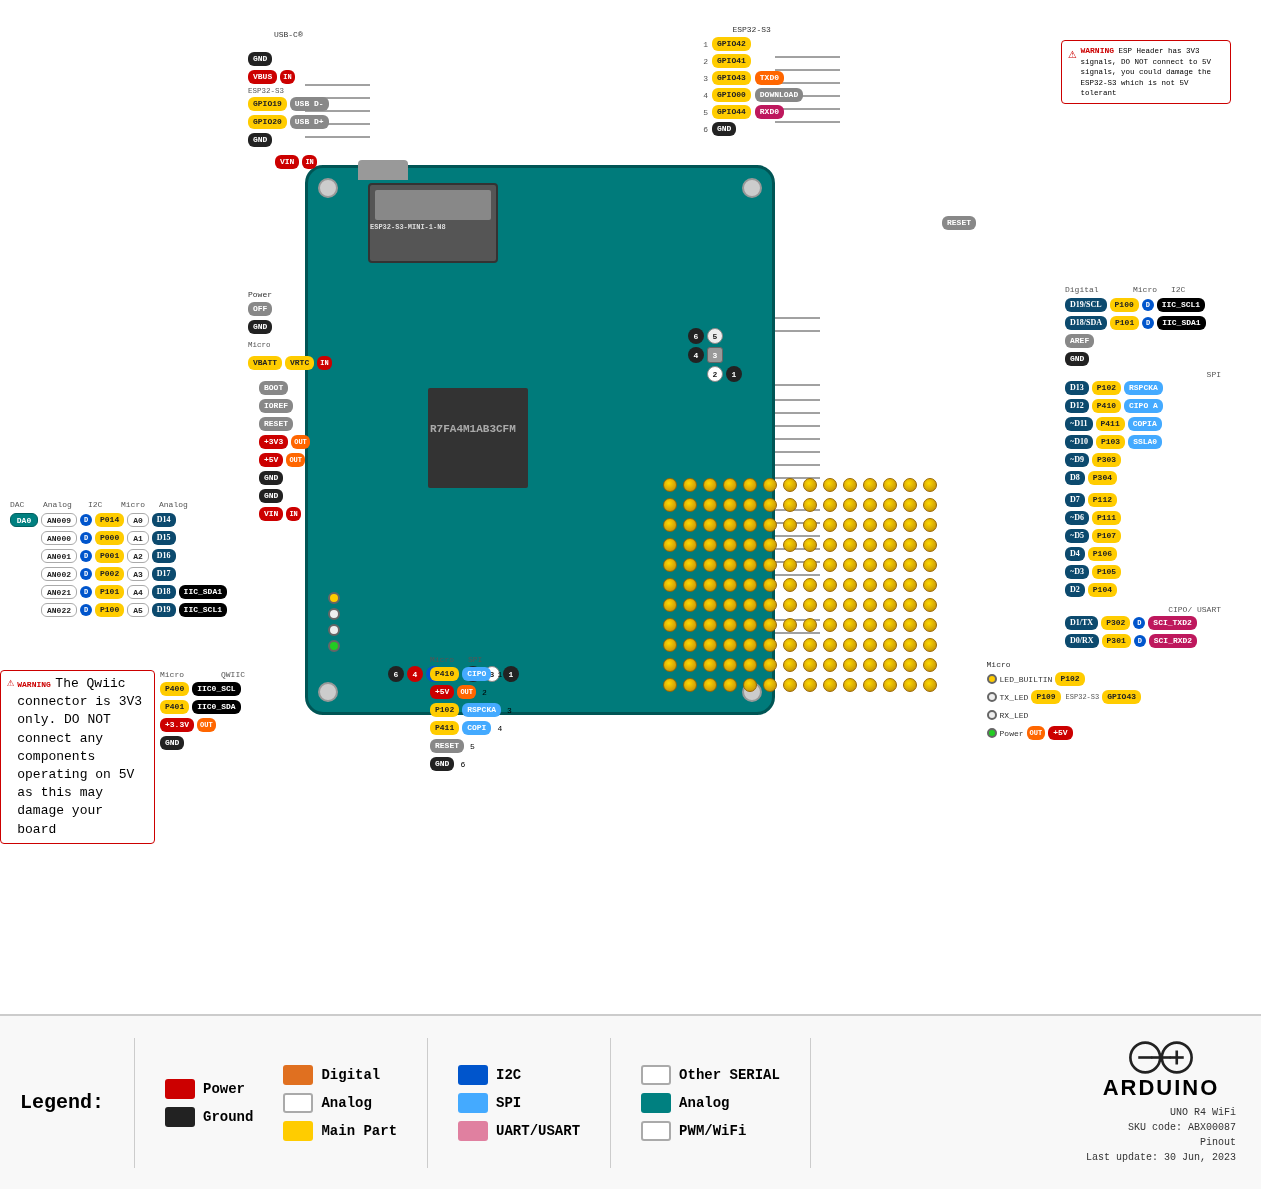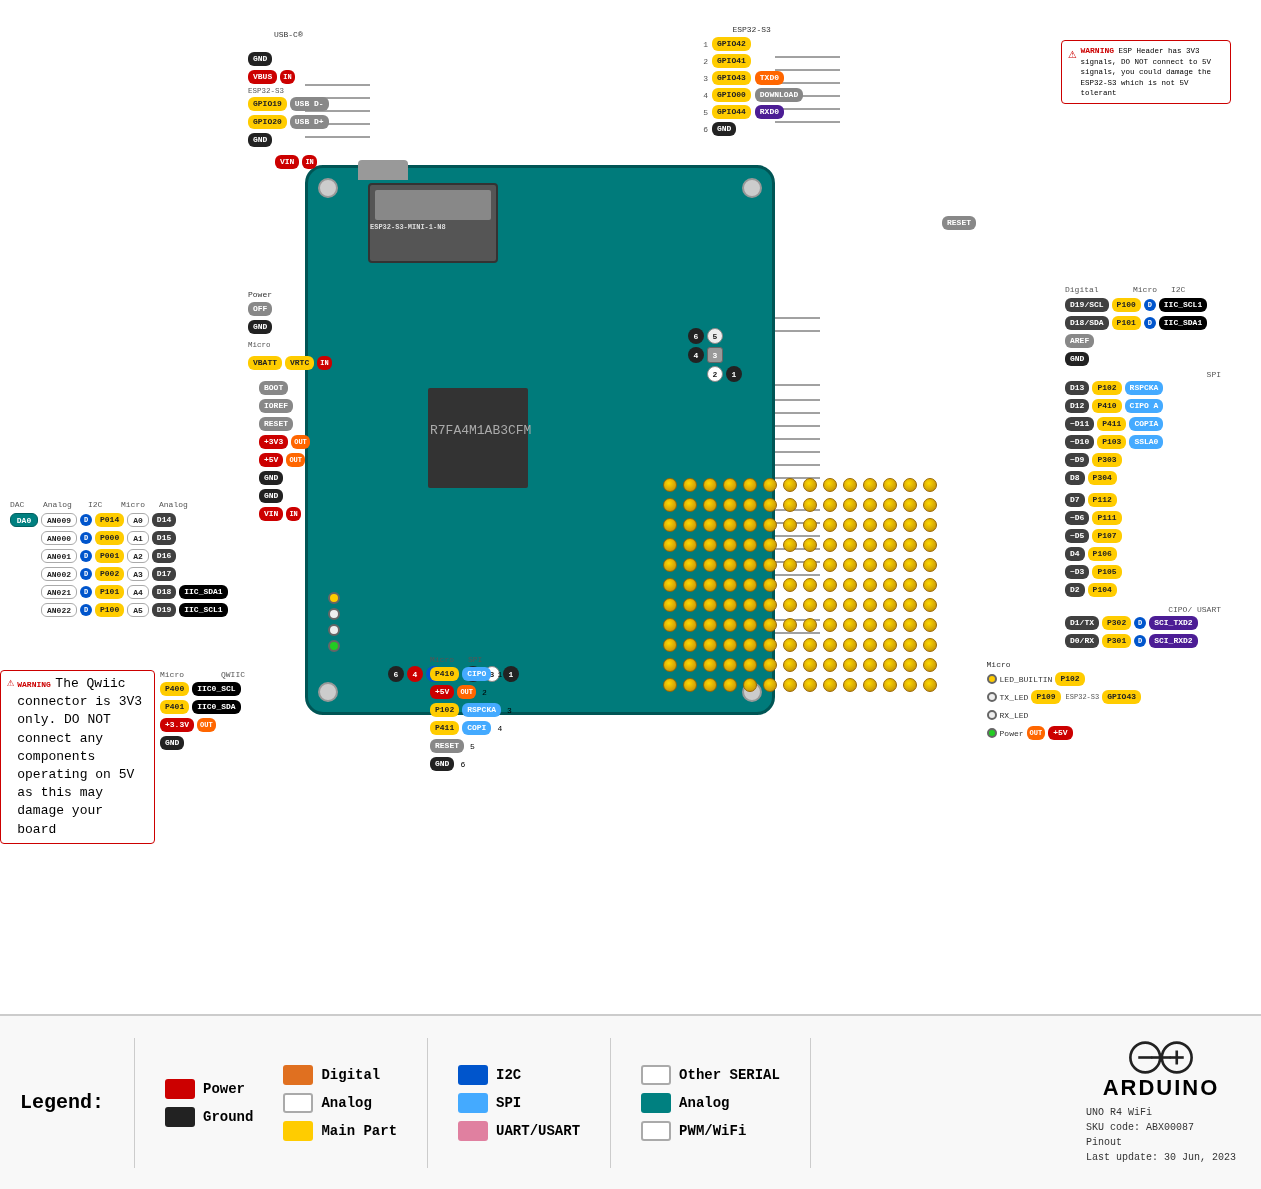--- a/index.html
+++ b/index.html
@@ -60,28 +60,28 @@
       border-radius: 6px;
       font-size: 8px;
       font-weight: bold;
       white-space: nowrap;
       display: inline-block;
       height: 14px;
       line-height: 12px;
     }
     .pill-black { background: #222; color: #fff; }
     .pill-red { background: #cc0000; color: #fff; }
-    .pill-orange { background: #404040; color: #fff; }
+    .pill-orange { background: #0c4a6e; color: #fff; font-family: Liberation Serif, serif; }
     .pill-orange2 { background: #ff6600; color: #fff; }
     .pill-teal { background: #008080; color: #fff; border: 1px solid #006060; }
     .pill-blue { background: #000000; color: #fff; }
     .pill-lightblue { background: #44aaff; color: #fff; }
     .pill-yellow { background: #ffcc00; color: #222; }
     .pill-gray { background: #888; color: #fff; }
-    .pill-pink { background: #4c1d95; color: #fff; }
+    .pill-pink { background: #be185d; color: #fff; }
     .pill-white { background: #fff; color: #222; border: 1px solid #aaa; }
     .section-header {
       font-size: 8px;
       color: #555;
       white-space: nowrap;
     }
     
     .warning-box {
       position: absolute;
       border: 1.5px solid #cc0000;
@@ -141,21 +141,21 @@
       align-items: center;
       min-width: 160px;
     }
     .arduino-logo {
       width: 70px;
       height: 35px;
     }
     .arduino-info {
       font-size: 10px;
       color: #333;
-      text-align: left;
+      text-align: right;
       margin-top: 4px;
       line-height: 1.5;
     }
     .legend-divider {
       width: 1px;
       height: 130px;
       background: #ccc;
       margin-right: 30px;
     }
     
@@ -300,21 +300,21 @@
       <div style="position:absolute;top:-8px;left:50px;width:50px;height:20px;background:#999;border-radius:4px 4px 0 0;"></div>
 
       <div style="position:absolute;top:15px;left:60px;width:130px;height:80px;background:#555;border-radius:4px;border:2px solid #333;">
         <div style="position:absolute;top:5px;left:5px;right:5px;height:30px;background:#888;border-radius:2px;"></div>
       </div>
 
       <div style="position:absolute;top:220px;left:120px;width:100px;height:100px;background:#333;border-radius:2px;"></div>
 
       <div style="position:absolute;top:55px;left:62px;color:#ddd;font-size:7px;font-weight:bold;">ESP32-S3-MINI-1-N8</div>
 
-      <div style="position:absolute;top:255px;left:122px;color:#aaa;font-size:13px;font-weight:normal;">R7FA4M1AB3CFM</div>
+      <div style="position:absolute;top:255px;left:122px;color:#aaa;font-size:11px;font-weight:bold;">R7FA4M1AB3CFM</div>
 
       <div id="gold-dots">
 
       <div class="gold-dot"></div>
           <div class="gold-dot"></div>
           <div class="gold-dot"></div>
           <div class="gold-dot"></div>
           <div class="gold-dot"></div>
           <div class="gold-dot"></div>
           <div class="gold-dot"></div>

